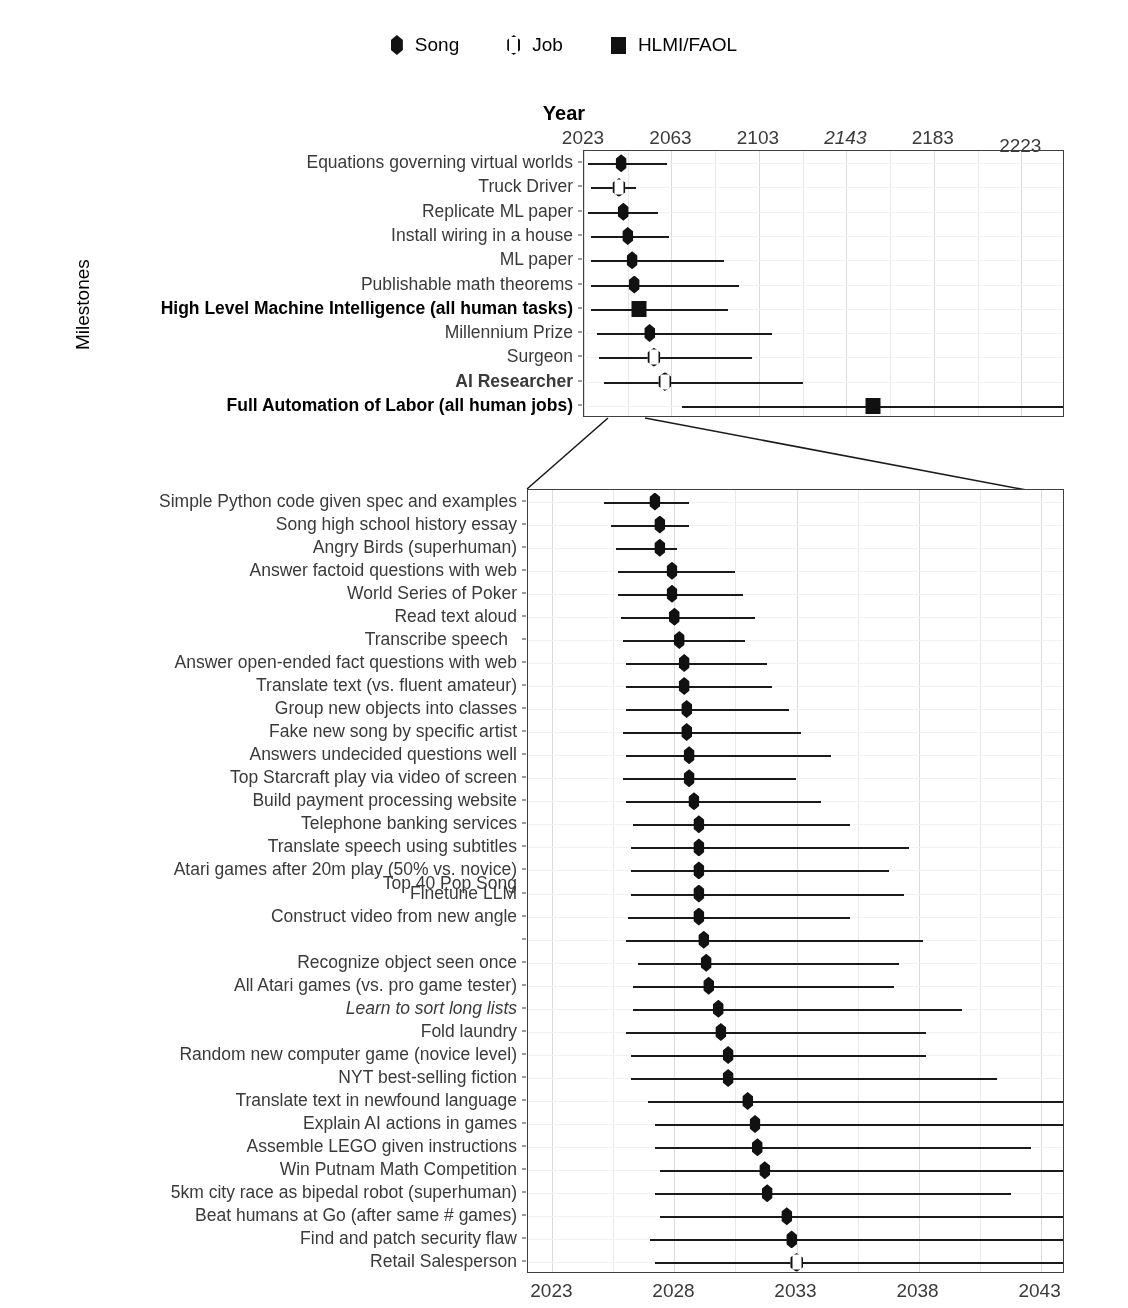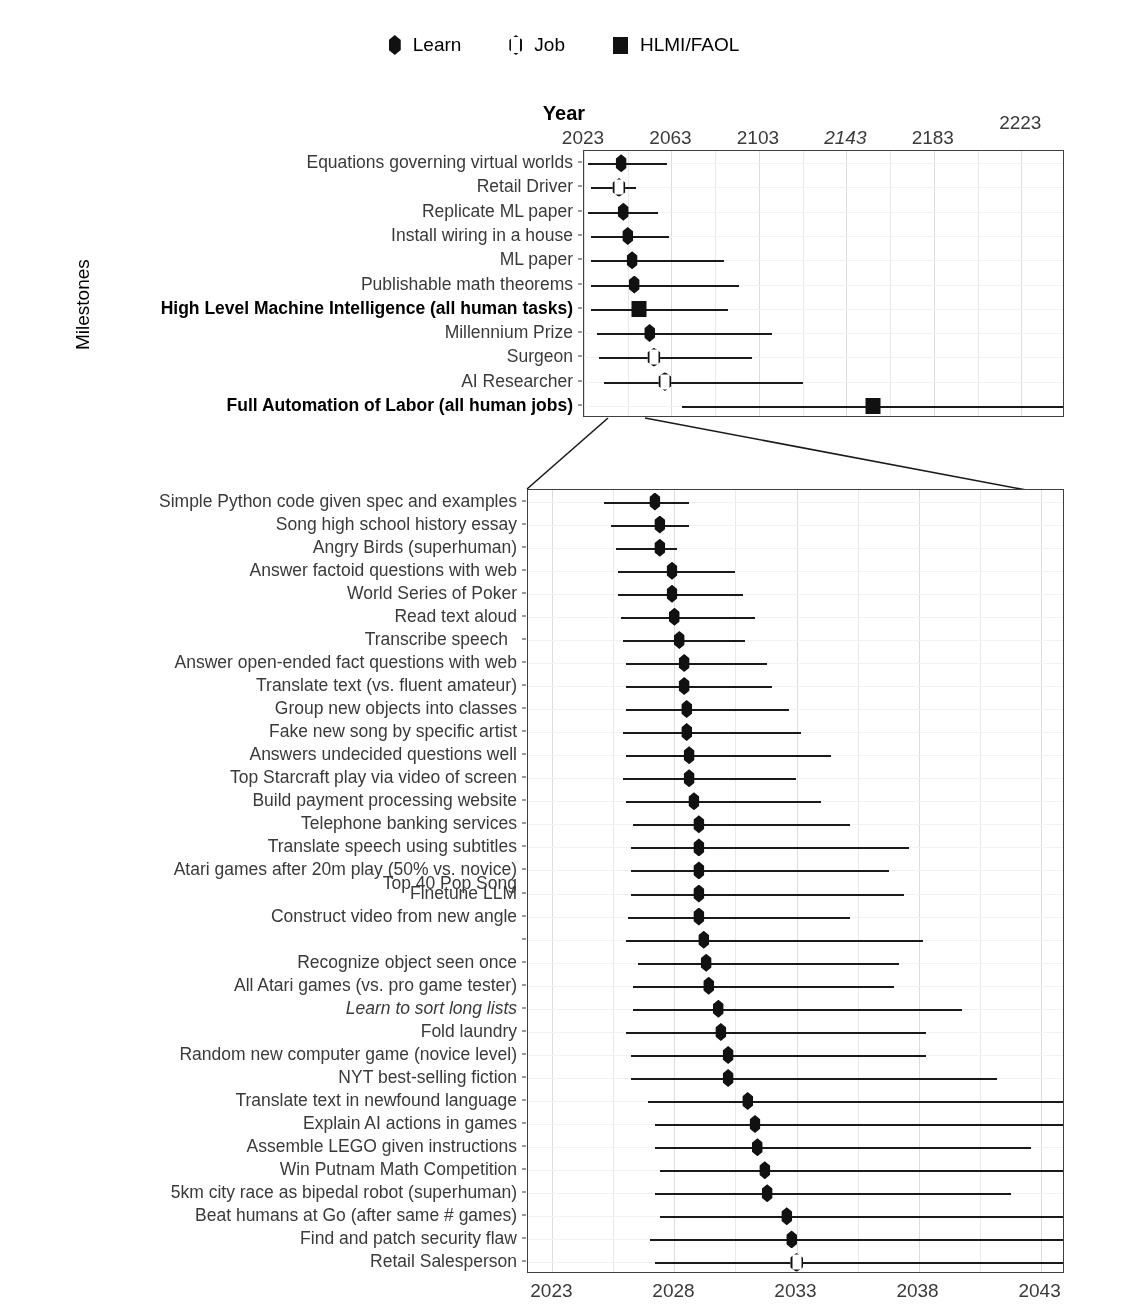--- a/index.html
+++ b/index.html
@@ -147,21 +147,21 @@
   }
 
   #zoom-lines { position: absolute; left: 0; top: 0; pointer-events: none; }
 </style>
 </head>
 <body>
 
 <div id="legend">
   <div class="legend-entry">
     <span class="gl-task"></span>
-    <span class="legend-label">Learn</span>
+    <span class="legend-label">Song</span>
   </div>
   <div class="legend-entry">
     <span class="gl-job"></span>
     <span class="legend-label">Job</span>
   </div>
   <div class="legend-entry">
     <span class="gl-hlmi"></span>
     <span class="legend-label">HLMI/FAOL</span>
   </div>
 </div>
@@ -212,48 +212,48 @@
     <div class="gridline-h" style="top: 36.4091px;"></div>
     <div class="interval" style="left: 6.55909px; width: 45.9136px; top: 36.4091px;"></div>
     <div class="pt job" style="left: 34.9818px; top: 36.4091px;"></div>
     <div class="gridline-h" style="top: 12.1364px;"></div>
     <div class="interval" style="left: 4.37273px; width: 78.7091px; top: 12.1364px;"></div>
     <div class="pt task" style="left: 37.1682px; top: 12.1364px;"></div>
   </div>
 <div id="panel-top-labels">
     <div class="ylab bold" style="top: 404.864px; right: 555px;">Full Automation of Labor (all human jobs)</div>
     <div class="ytick" style="top: 404.864px; left: 578px;"></div>
-    <div class="ylab" style="top: 380.591px; right: 555px;">AI Researcher</div>
+    <div class="ylab" style="top: 380.591px; right: 555px; font-weight: bold;">AI Researcher</div>
     <div class="ytick" style="top: 380.591px; left: 578px;"></div>
     <div class="ylab" style="top: 356.318px; right: 555px;">Surgeon</div>
     <div class="ytick" style="top: 356.318px; left: 578px;"></div>
     <div class="ylab" style="top: 332.045px; right: 555px;">Millennium Prize</div>
     <div class="ytick" style="top: 332.045px; left: 578px;"></div>
     <div class="ylab bold" style="top: 307.773px; right: 555px;">High Level Machine Intelligence (all human tasks)</div>
     <div class="ytick" style="top: 307.773px; left: 578px;"></div>
     <div class="ylab" style="top: 283.5px; right: 555px;">Publishable math theorems</div>
     <div class="ytick" style="top: 283.5px; left: 578px;"></div>
     <div class="ylab" style="top: 259.227px; right: 555px;">ML paper</div>
     <div class="ytick" style="top: 259.227px; left: 578px;"></div>
     <div class="ylab" style="top: 234.955px; right: 555px;">Install wiring in a house</div>
     <div class="ytick" style="top: 234.955px; left: 578px;"></div>
     <div class="ylab" style="top: 210.682px; right: 555px;">Replicate ML paper</div>
     <div class="ytick" style="top: 210.682px; left: 578px;"></div>
-    <div class="ylab" style="top: 186.409px; right: 555px;">Retail Driver</div>
+    <div class="ylab" style="top: 186.409px; right: 555px;">Truck Driver</div>
     <div class="ytick" style="top: 186.409px; left: 578px;"></div>
     <div class="ylab" style="top: 162.136px; right: 555px;">Equations governing virtual worlds</div>
     <div class="ytick" style="top: 162.136px; left: 578px;"></div>
   </div>
 <div id="panel-top-xticks">
     <div class="xtlabel" style="left: 583px; top: 127px;">2023</div>
     <div class="xtlabel" style="left: 670.455px; top: 127px;">2063</div>
     <div class="xtlabel" style="left: 757.909px; top: 127px;">2103</div>
     <div class="xtlabel" style="left: 845.364px; top: 127px; font-style: italic;">2143</div>
     <div class="xtlabel" style="left: 932.818px; top: 127px;">2183</div>
-    <div class="xtlabel" style="left: 1020.27px; top: 112px;">2223</div>
+    <div class="xtlabel" style="left: 1020.27px; top: 135px;">2223</div>
   </div>
 
 <svg id="zoom-lines" width="1128" height="1308">
   <line x1="608" y1="418" x2="527" y2="489" stroke="#1a1a1a" stroke-width="1.6"></line>
   <line x1="645" y1="418" x2="1063" y2="497" stroke="#1a1a1a" stroke-width="1.6"></line>
 </svg>
 
 <div class="panel" id="panel-bottom" style="left:527px; top:489px; width:537px; height:784px;">
     <div class="gridline-v major" style="left: 24.4091px;"></div>
     <div class="gridline-v major" style="left: 146.455px;"></div>

